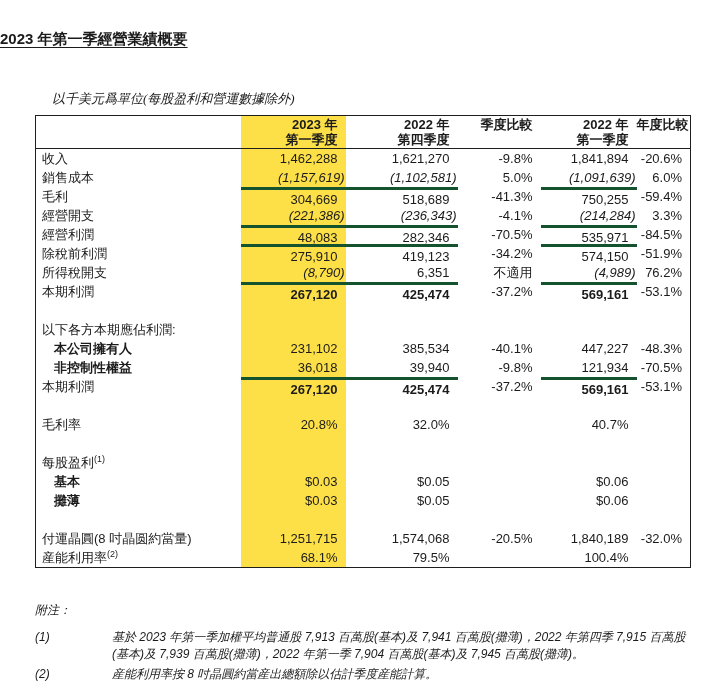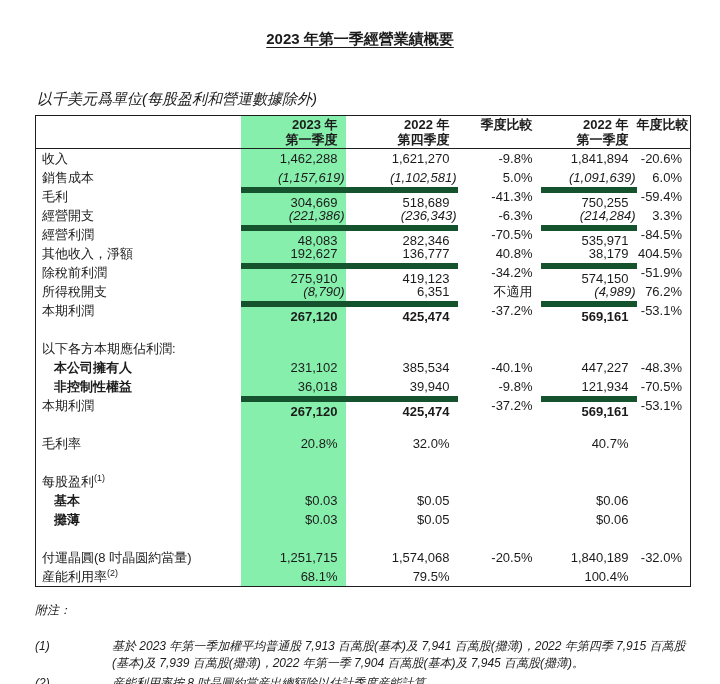--- a/index.html
+++ b/index.html
@@ -8,28 +8,27 @@
     width: 720px; height: 684px;
     background: #ffffff;
     color: #1b1b1b;
     font-family: "Liberation Sans", "DejaVu Sans", sans-serif;
     position: relative;
     overflow: hidden;
   }
 
   .title-wrap {
     position: absolute; top: 30px; left: 0; width: 720px;
-    text-align: center;
     font-size: 15px; font-weight: bold;
   }
   .title-wrap .ul { text-decoration: underline; text-underline-offset: 3px; }
 
   .subtitle {
-    position: absolute; top: 90px; left: 37px;
-    font-size: 15px; font-style: italic;
+    position: absolute; top: 90px; left: 52px;
+    font-size: 13px; font-style: italic; font-family: Liberation Serif, serif;
   }
 
   table.results {
     position: absolute; top: 115px; left: 35px;
     width: 655px;
     border-collapse: collapse;
     table-layout: fixed;
     font-size: 13px;
     border: 1px solid #1e1e1e;
   }
@@ -49,31 +48,31 @@
     padding: 0;
     line-height: 19px;
     white-space: nowrap;
     vertical-align: middle;
   }
   td.label { text-align: left; padding-left: 6px; }
   td.label.indent { padding-left: 18px; font-weight: bold; }
   td.label sup, .notes sup { font-size: 9px; line-height: 0; }
   .val { text-align: right; padding-right: 8px; height: 19px; line-height: 19px; }
   .val.paren { padding-right: 1px; font-style: italic; }
-  .val.topline { border-top: 6px solid #14532d; }
-  .c1 { background: #86efac; }
+  .val.topline { border-top: 3px solid #14532d; }
+  .c1 { background: #fde047; }
   tr.bold td.label { font-weight: normal; }
   tr.bold td.c1 .val, tr.bold td.c2 .val, tr.bold td.c4 .val { font-weight: bold; }
 
   .notes {
     position: absolute; top: 602px; left: 35px; width: 655px;
     font-size: 12px; font-style: italic;
     line-height: 17px;
   }
-  .notes-heading { margin-bottom: 19px; }
+  .notes-heading { margin-bottom: 10px; }
   .note-item { display: flex; margin-bottom: 3px; }
   .note-marker { width: 33px; flex: none; }
   .note-text { flex: 1; margin-left: 44px; }
 </style>
 </head>
 <body>
 
 <div class="title-wrap">
   <span class="ul">2023 年第一季經營業績概要</span>
 </div>
@@ -174,21 +173,21 @@
       </tr>
       <tr>
         <td class="label c0">經營開支</td>
         <td class="c1">
           <div class="val paren">(221,386)</div>
         </td>
         <td class="c2">
           <div class="val paren">(236,343)</div>
         </td>
         <td class="c3">
-          <div class="val">-6.3%</div>
+          <div class="val">-4.1%</div>
         </td>
         <td class="c4">
           <div class="val paren">(214,284)</div>
         </td>
         <td class="c5">
           <div class="val">3.3%</div>
         </td>
       </tr>
       <tr>
         <td class="label c0">經營利潤</td>
@@ -199,38 +198,20 @@
           <div class="val topline">282,346</div>
         </td>
         <td class="c3">
           <div class="val">-70.5%</div>
         </td>
         <td class="c4">
           <div class="val topline">535,971</div>
         </td>
         <td class="c5">
           <div class="val">-84.5%</div>
-        </td>
-      </tr>
-      <tr>
-        <td class="label c0">其他收入，淨額</td>
-        <td class="c1">
-          <div class="val">192,627</div>
-        </td>
-        <td class="c2">
-          <div class="val">136,777</div>
-        </td>
-        <td class="c3">
-          <div class="val">40.8%</div>
-        </td>
-        <td class="c4">
-          <div class="val">38,179</div>
-        </td>
-        <td class="c5">
-          <div class="val">404.5%</div>
         </td>
       </tr>
       <tr>
         <td class="label c0">除稅前利潤</td>
         <td class="c1">
           <div class="val topline">275,910</div>
         </td>
         <td class="c2">
           <div class="val topline">419,123</div>
         </td>

